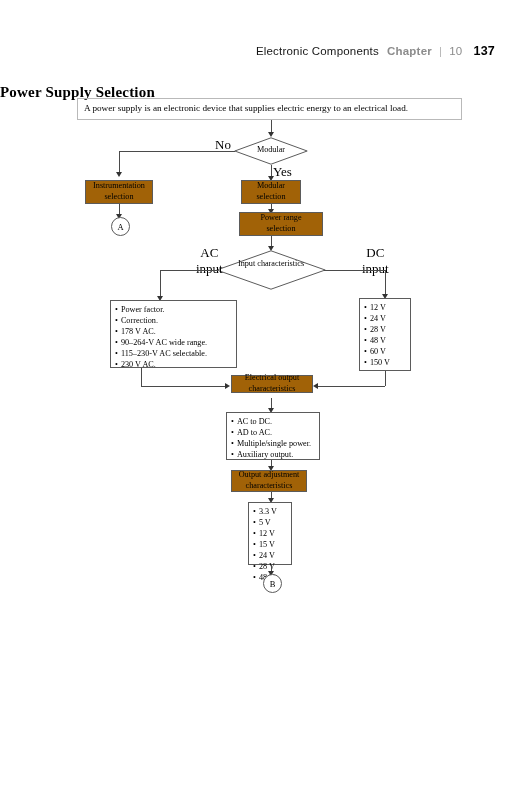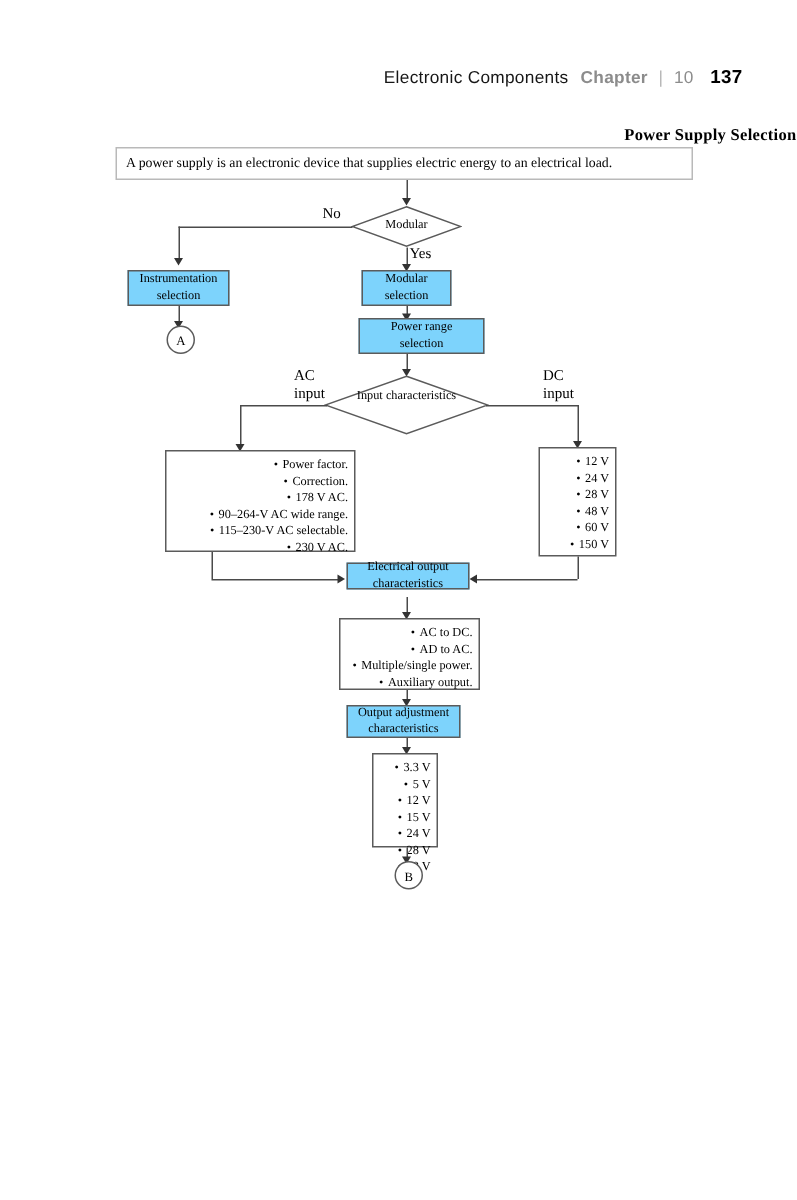--- a/index.html
+++ b/index.html
@@ -12,49 +12,49 @@
       white-space:nowrap;font-size:11.5px;letter-spacing:.2px;}
   .hdr-title{font-family:"Liberation Sans",sans-serif;font-size:11.5px;color:#161616;}
   .hdr-chapter{font-family:"Liberation Sans",sans-serif;font-size:11.5px;color:#8c8c8c;
       font-weight:bold;margin-left:5px;}
   .hdr-bar{font-family:"Liberation Sans",sans-serif;color:#b5b5b5;margin:0 4px;}
   .hdr-num{font-family:"Liberation Sans",sans-serif;font-size:11.5px;color:#8c8c8c;}
   .hdr-page{font-family:"Liberation Sans",sans-serif;font-size:12.5px;color:#000;
       font-weight:bold;margin-left:8px;}
 
   
-  #fig-title{position:absolute;left:0;top:84px;width:531px;text-align:right;
-      font-family:"Liberation Serif",serif;font-weight:bold;font-size:11px;
+  #fig-title{position:absolute;left:0;top:84px;width:531px;text-align:left;
+      font-family:"Liberation Serif",serif;font-weight:bold;font-size:15px;
       letter-spacing:.2px;}
 
   
   #desc-box{position:absolute;left:77px;top:98px;width:385px;height:22px;
       border:1px solid #b9b9b9;box-sizing:border-box;}
   #desc-text{position:absolute;left:6px;top:4px;font-size:9.2px;
       font-family:"Liberation Serif",serif;white-space:nowrap;}
 
   
-  .box{position:absolute;border:1px solid #5b5b5b;background:#7dd3fc;box-sizing:border-box;
+  .box{position:absolute;border:1px solid #5b5b5b;background:#a16207;box-sizing:border-box;
       display:flex;flex-direction:column;align-items:center;justify-content:center;
       font-size:8.2px;line-height:1.3;text-align:center;}
   .box span{display:block;}
 
   .listbox{position:absolute;border:1px solid #5b5b5b;background:#fff;box-sizing:border-box;
-      padding:3px 4px;font-size:8.2px;line-height:1.35;text-align:right;}
+      padding:3px 4px;font-size:8.2px;line-height:1.35;text-align:left;}
   .listbox .li{white-space:nowrap;}
   .listbox .li::before{content:"\2022";margin-right:3px;}
 
   .diamond{position:absolute;}
   .diamond svg{display:block;}
   .dlabel{position:absolute;width:100%;text-align:center;font-size:8.2px;line-height:1.25;}
 
   .circ{position:absolute;border:1px solid #5b5b5b;border-radius:50%;background:#fff;
       display:flex;align-items:center;justify-content:center;font-size:8.5px;}
 
-  .lbl{position:absolute;font-size:10px;line-height:1.2;text-align:left;white-space:nowrap;}
+  .lbl{position:absolute;font-size:13px;line-height:1.2;text-align:center;white-space:nowrap;}
 
   
   .ln{position:absolute;background:#4a4a4a;}
   .lnh{height:1px;}
   .lnv{width:1px;}
   .arw{position:absolute;width:0;height:0;}
   .arw-d{border-left:3.5px solid transparent;border-right:3.5px solid transparent;
       border-top:5px solid #333;}
   .arw-r{border-top:3.5px solid transparent;border-bottom:3.5px solid transparent;
       border-left:5px solid #333;}

